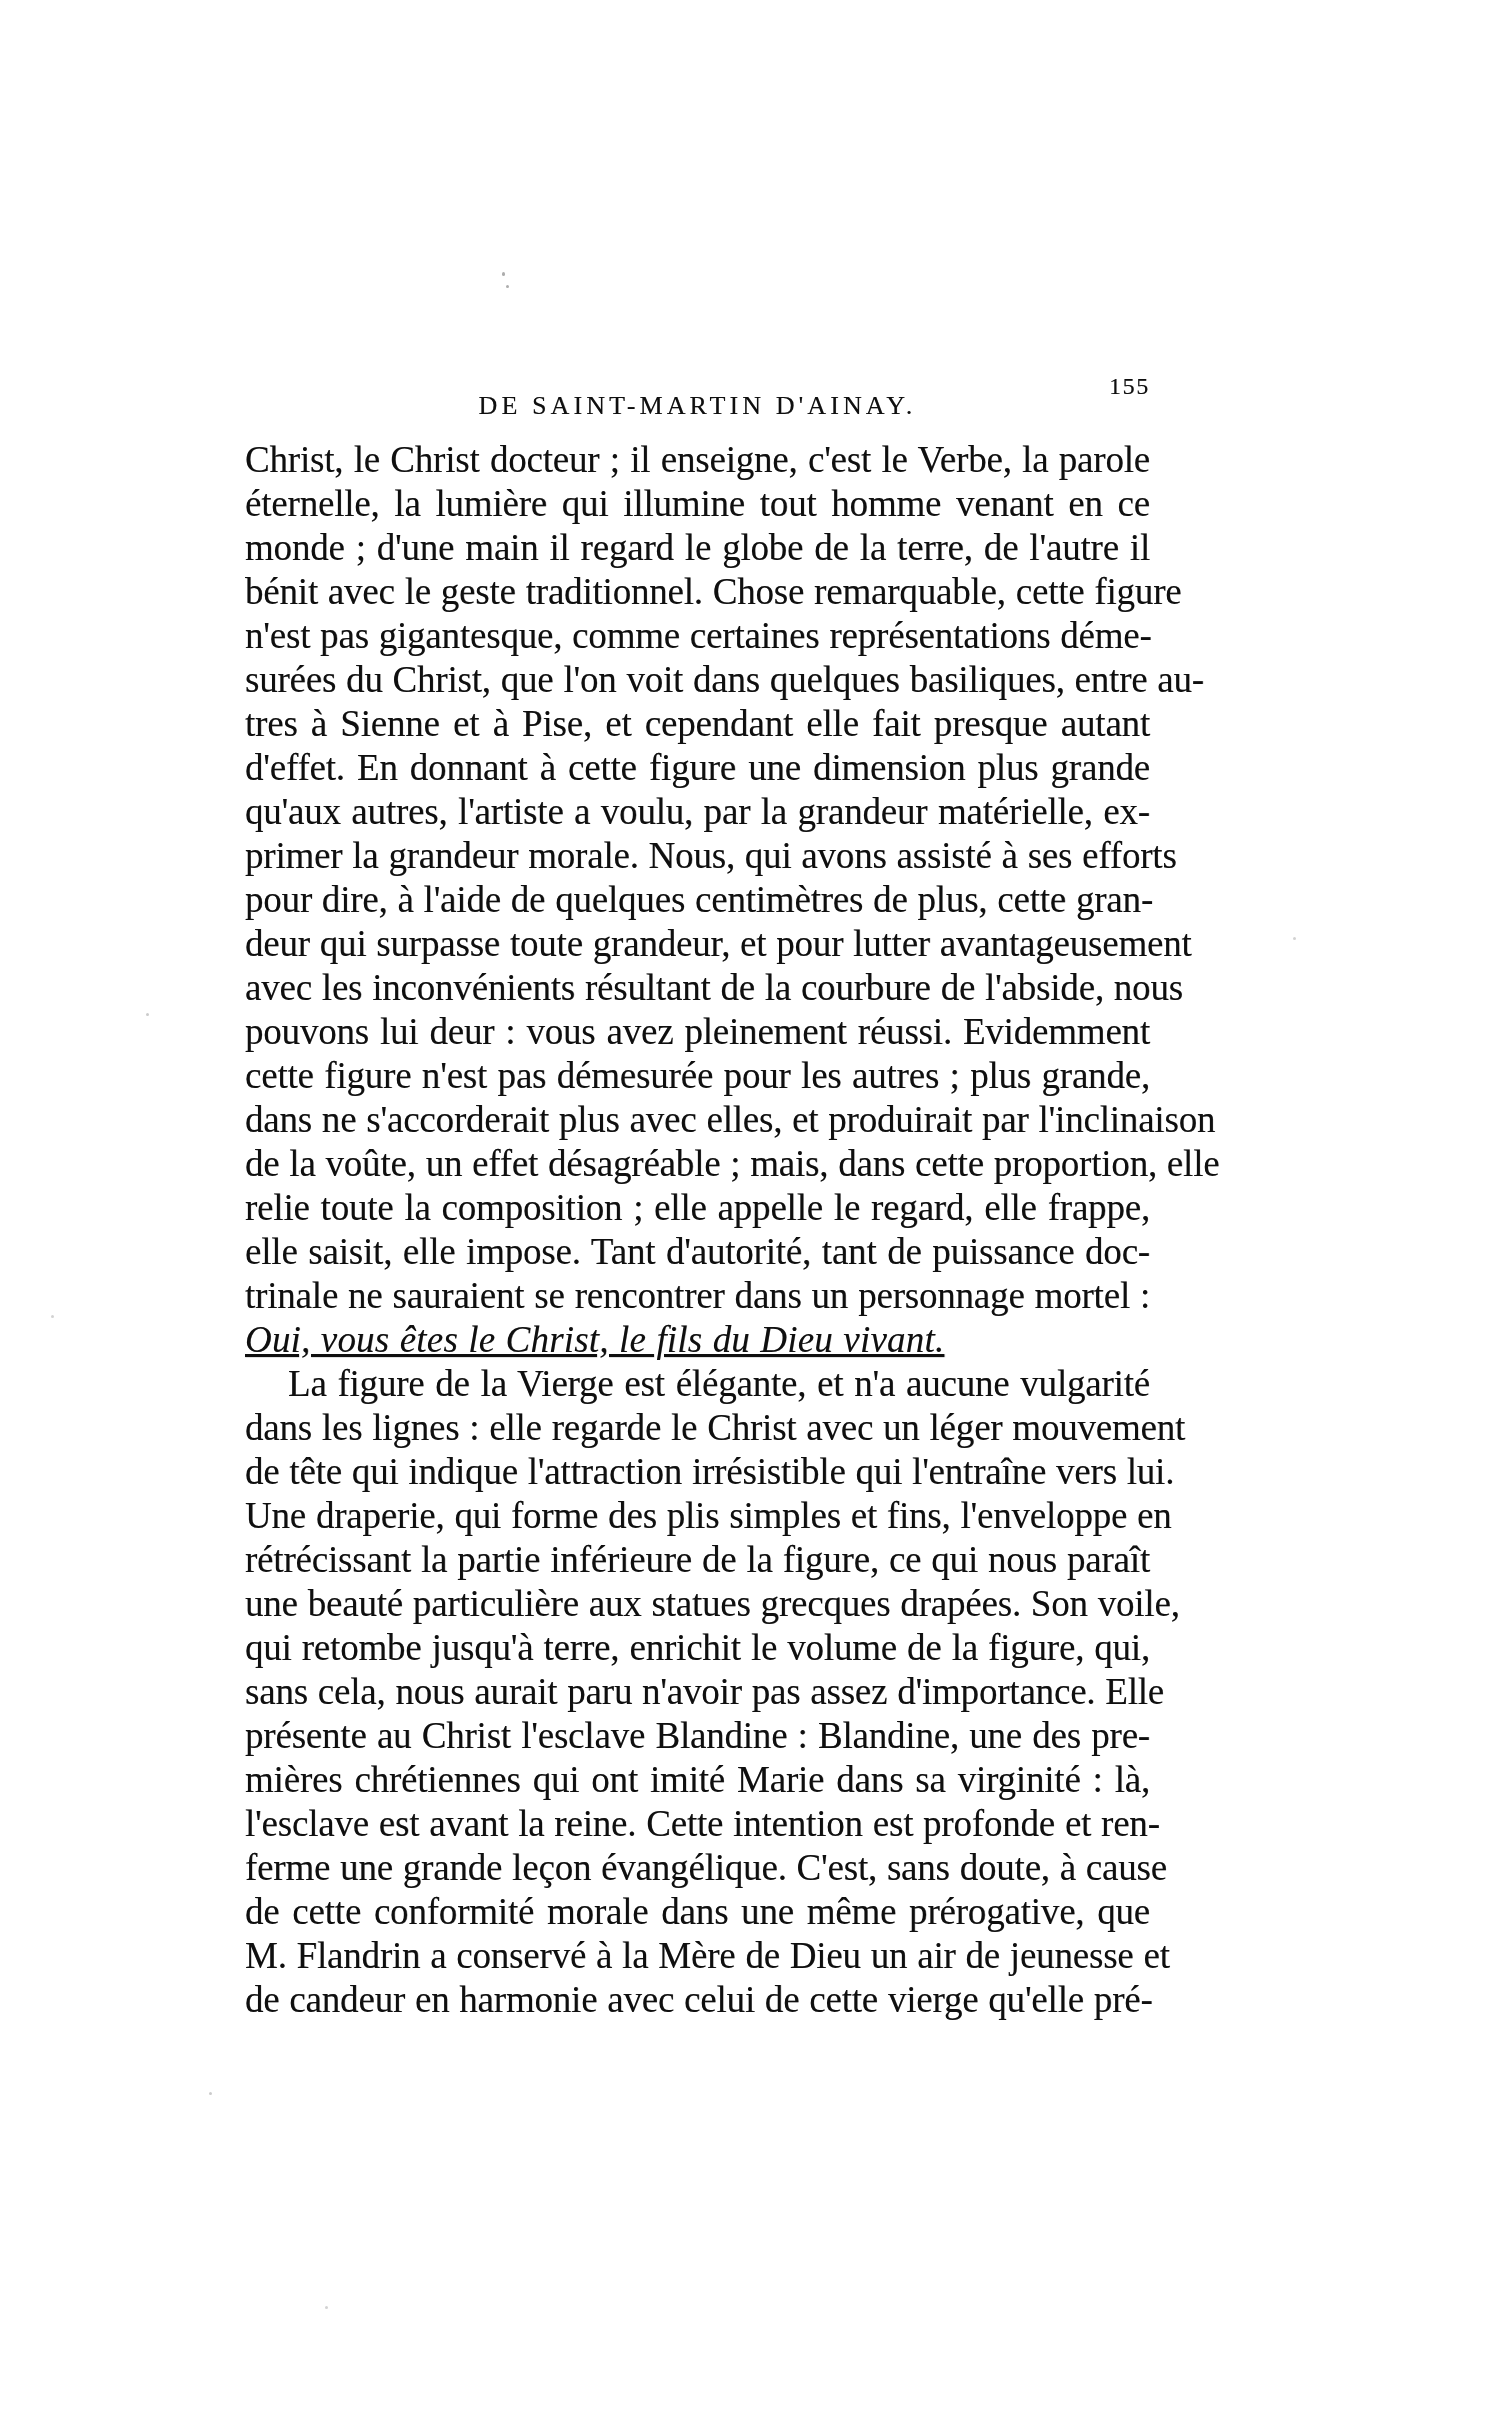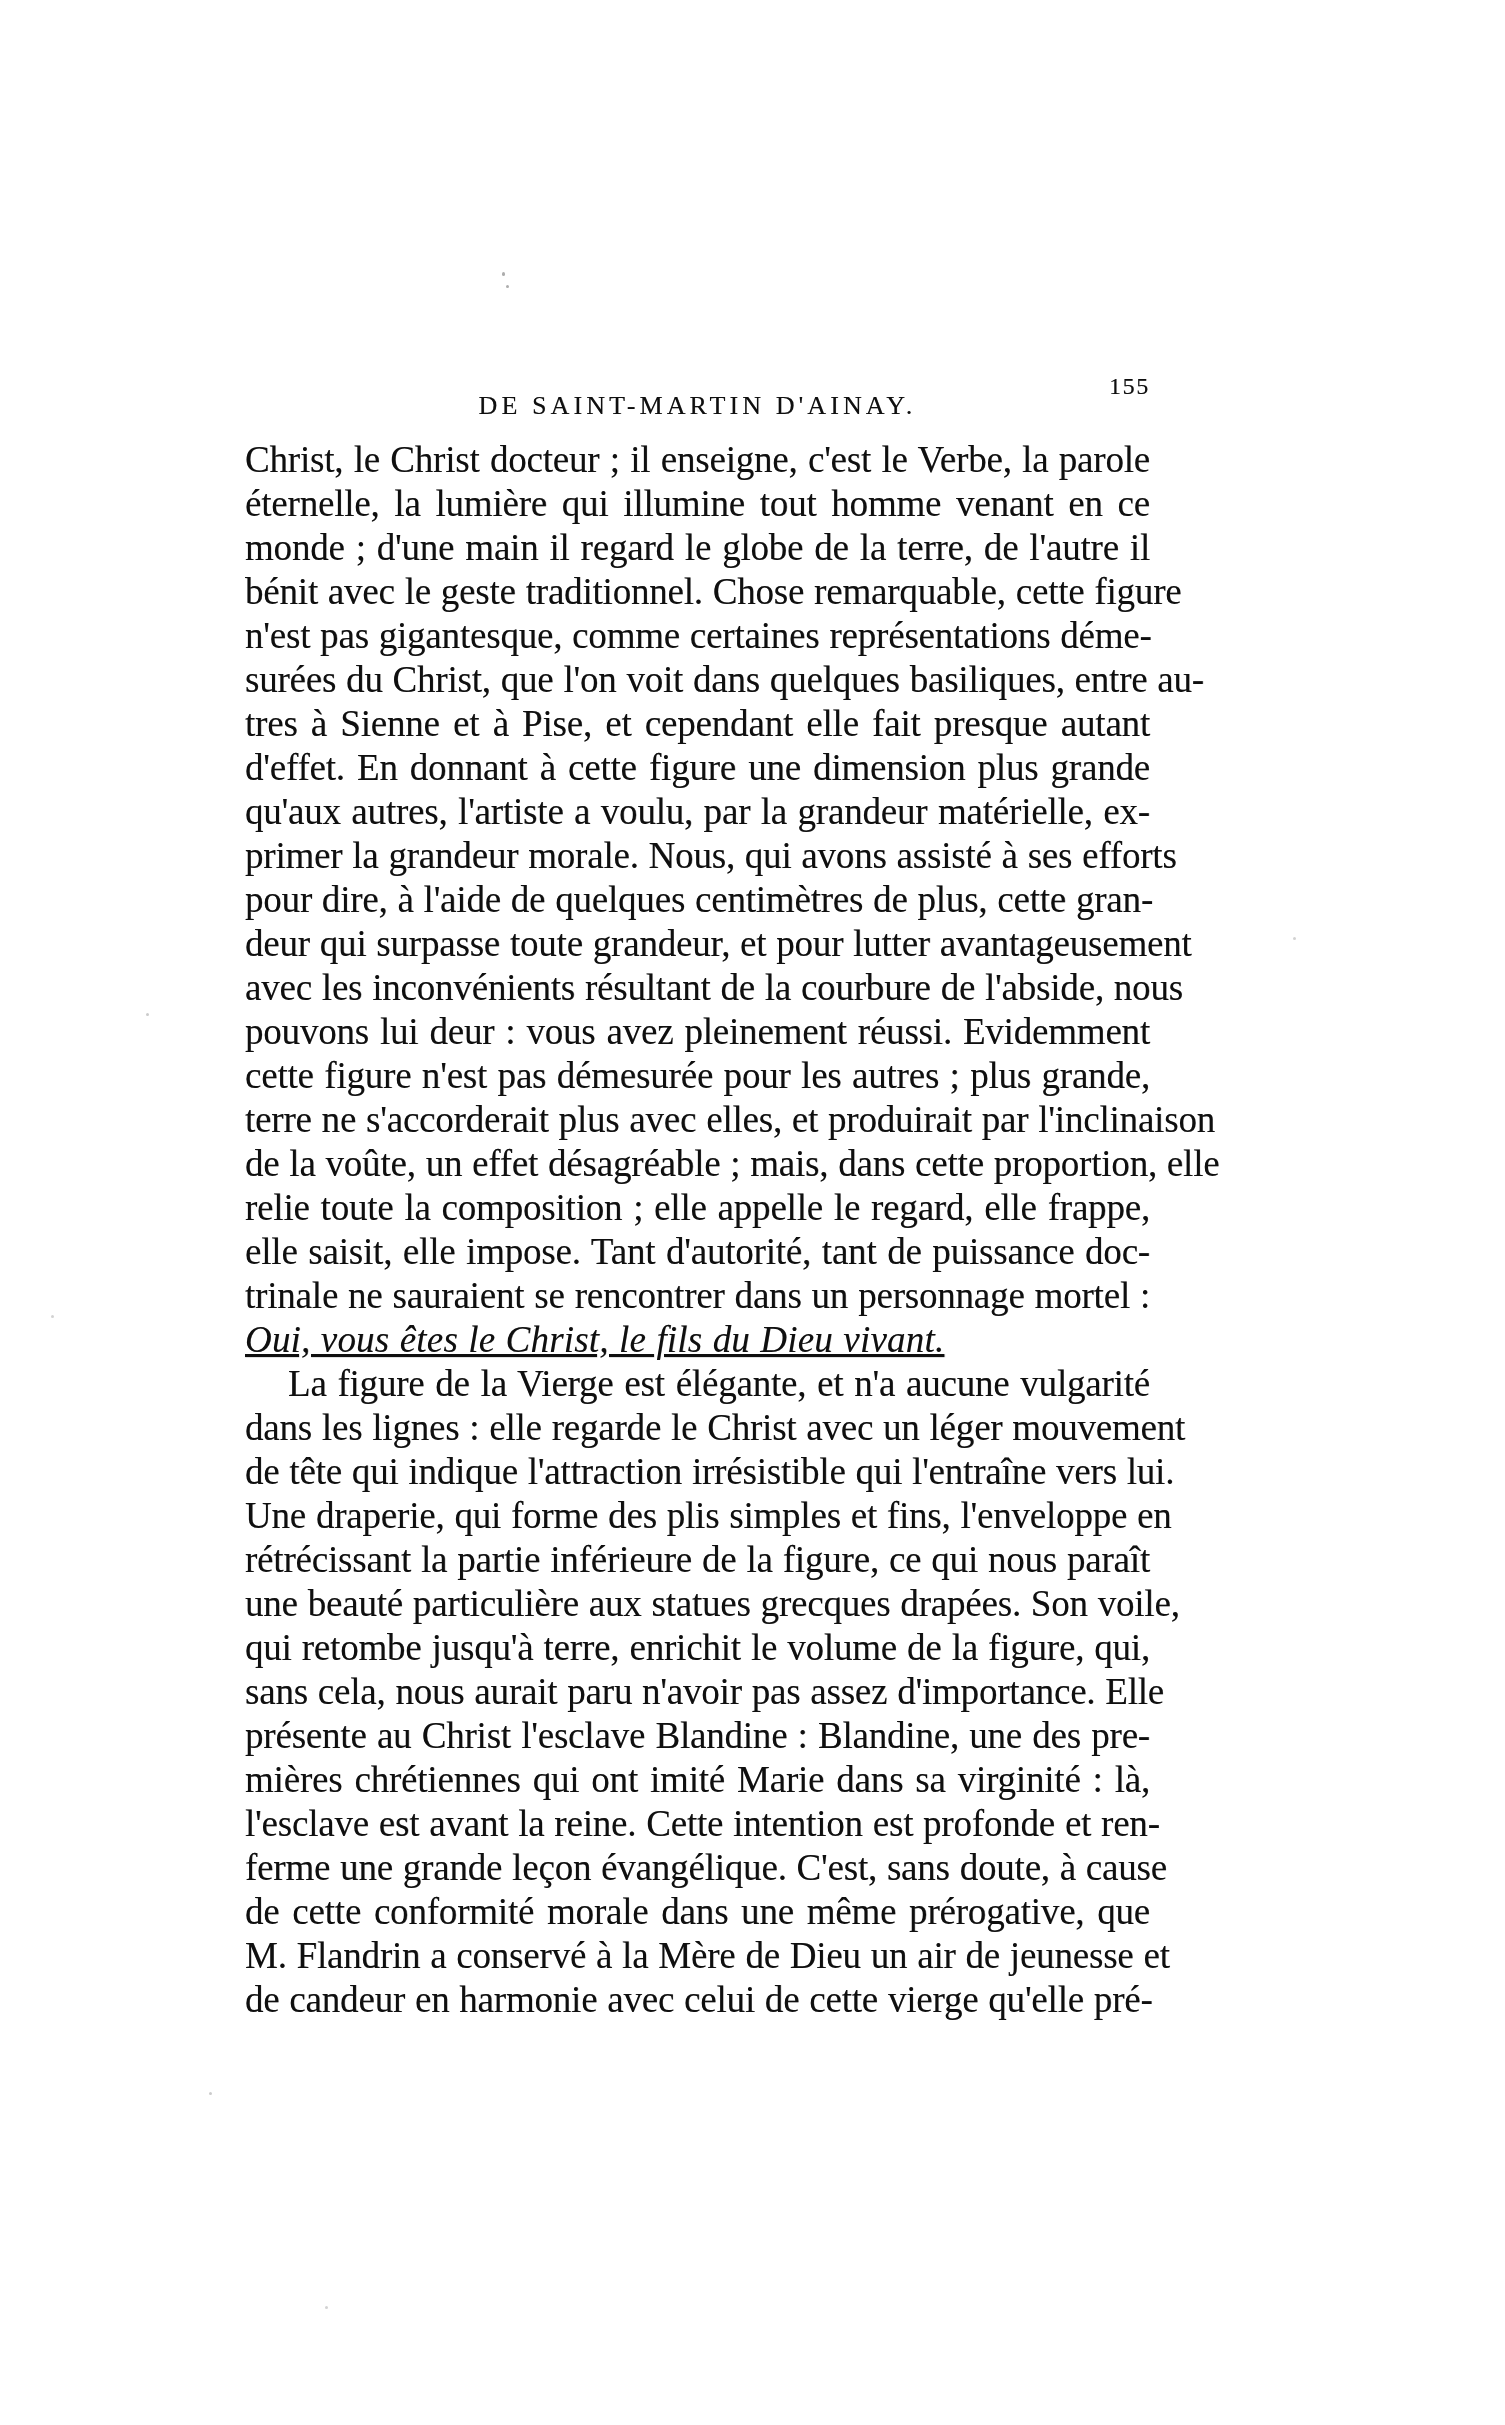--- a/index.html
+++ b/index.html
@@ -108,21 +108,21 @@
       <div class="line">surées du Christ, que l'on voit dans quelques basiliques, entre au-</div>
       <div class="line">tres à Sienne et à Pise, et cependant elle fait presque autant</div>
       <div class="line">d'effet. En donnant à cette figure une dimension plus grande</div>
       <div class="line">qu'aux autres, l'artiste a voulu, par la grandeur matérielle, ex-</div>
       <div class="line">primer la grandeur morale. Nous, qui avons assisté à ses efforts</div>
       <div class="line">pour dire, à l'aide de quelques centimètres de plus, cette gran-</div>
       <div class="line">deur qui surpasse toute grandeur, et pour lutter avantageusement</div>
       <div class="line">avec les inconvénients résultant de la courbure de l'abside, nous</div>
       <div class="line">pouvons lui deur : vous avez pleinement réussi. Evidemment</div>
       <div class="line">cette figure n'est pas démesurée pour les autres ; plus grande,</div>
-      <div class="line">terre ne s'accorderait plus avec elles, et produirait par l'inclinaison</div>
+      <div class="line">dans ne s'accorderait plus avec elles, et produirait par l'inclinaison</div>
       <div class="line">de la voûte, un effet désagréable ; mais, dans cette proportion, elle</div>
       <div class="line">relie toute la composition ; elle appelle le regard, elle frappe,</div>
       <div class="line">elle saisit, elle impose. Tant d'autorité, tant de puissance doc-</div>
       <div class="line">trinale ne sauraient se rencontrer dans un personnage mortel :</div>
       <div class="line last italic">Oui, vous êtes le Christ, le fils du Dieu vivant.</div>
       <div class="line indent">La figure de la Vierge est élégante, et n'a aucune vulgarité</div>
       <div class="line">dans les lignes : elle regarde le Christ avec un léger mouvement</div>
       <div class="line">de tête qui indique l'attraction irrésistible qui l'entraîne vers lui.</div>
       <div class="line">Une draperie, qui forme des plis simples et fins, l'enveloppe en</div>
       <div class="line">rétrécissant la partie inférieure de la figure, ce qui nous paraît</div>

